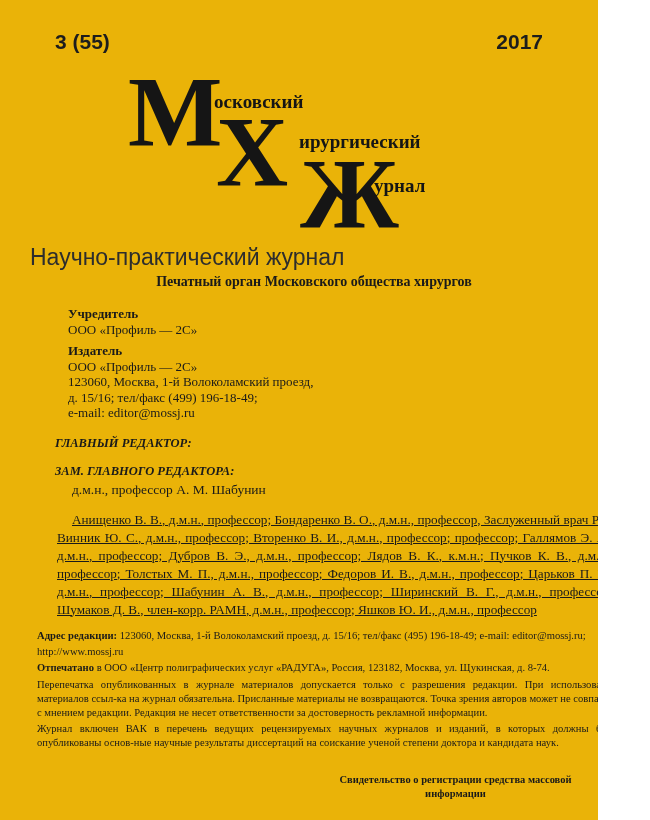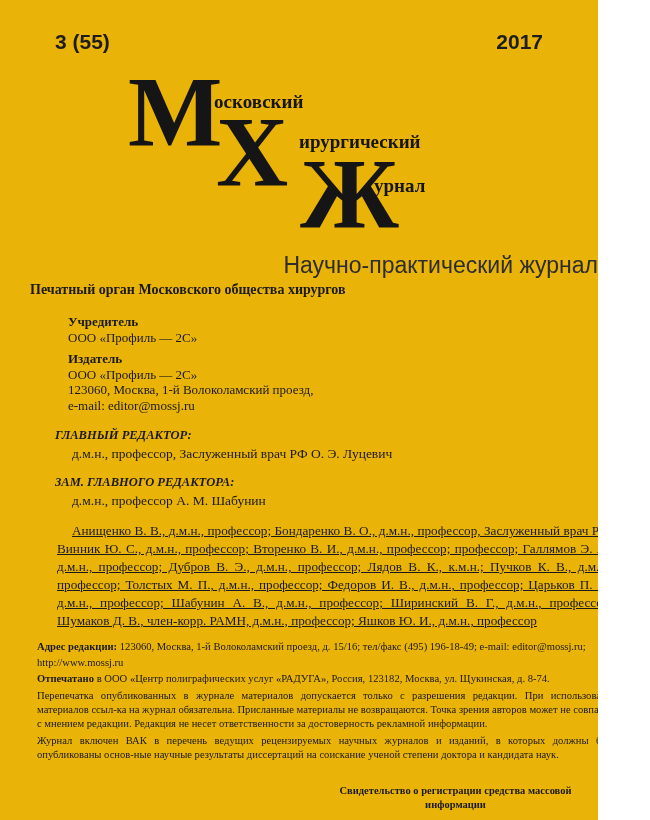--- a/index.html
+++ b/index.html
@@ -26,25 +26,25 @@
     font-family:"Liberation Serif", serif; color:#151515;margin-top:12px;
   }
   .pos-m  { left:128px; top:0; }
   .pos-mw { left:214px; top:8px; }
   .pos-h  { left:216px; top:40px; }
   .pos-hw { left:299px; top:48px; }
   .pos-zh { left:300px; top:82px; }
   .pos-zhw{ left:374px; top:92px; }
   
   .sub1 {
-    margin-top:8px; text-align:right; padding-left:30px;
+    margin-top:0; text-align:left; padding-left:30px;
     font-family:"Liberation Sans", sans-serif; font-size:23px; color:#2d2d2d;
   }
   .sub2 {
-    margin-top:3px; text-align:left; padding-left:30px;
+    margin-top:3px; text-align:center; padding-left:30px;
     font-weight:bold; font-size:14px; color:#1a1a1a;
   }
   
   .founder { margin:16px 0 2px 68px; font-size:13px; line-height:15.5px; }
   .founder .b { font-weight:bold; }
   .founder .gap { height:6px; }
   
   .editors { margin:15px 0 0 55px; }
   .ed-label { font-weight:bold; font-style:italic; font-size:12.5px; }
   .ed-name  { margin-left:17px; margin-top:3px; font-size:13.5px; }
@@ -86,26 +86,26 @@
   <div class="sub1">Научно-практический журнал</div>
   <div class="sub2">Печатный орган Московского общества хирургов</div>
 
   <div class="founder">
     <div class="b">Учредитель</div>
     <div>ООО «Профиль — 2С»</div>
     <div class="gap"></div>
     <div class="b">Издатель</div>
     <div>ООО «Профиль — 2С»</div>
     <div>123060,  Москва,  1-й  Волоколамский  проезд,</div>
+    <div>д. 15/16; тел/факс (499)  196-18-49;</div>
     <div>e-mail: editor@mossj.ru</div>
   </div>
 
   <div class="editors">
     <div class="ed-label">ГЛАВНЫЙ РЕДАКТОР:</div>
-    <div class="ed-name">д.м.н., профессор, Заслуженный врач РФ О. Э. Луцевич</div>
     <div class="ed-block">
       <div class="ed-label">ЗАМ. ГЛАВНОГО РЕДАКТОРА:</div>
       <div class="ed-name">д.м.н., профессор А. М. Шабунин</div>
     </div>
     <div class="ed-block">
       <div class="board-text">Анищенко В. В., д.м.н., профессор; Бондаренко В. О., д.м.н., профессор, Заслуженный врач РФ; Винник Ю. С., д.м.н., профессор; Вторенко В. И., д.м.н., профессор; профессор; Галлямов Э. А., д.м.н., профессор; Дубров В. Э., д.м.н., профессор; Лядов В. К., к.м.н.; Пучков К. В., д.м.н., профессор; Толстых М. П., д.м.н., профессор; Федоров И. В., д.м.н., профессор; Царьков П. В., д.м.н., профессор; Шабунин А. В., д.м.н., профессор; Ширинский В. Г., д.м.н., профессор; Шумаков Д. В., член-корр. РАМН, д.м.н., профессор; Яшков Ю. И., д.м.н., профессор</div>
     </div>
   </div>
 
   <div class="imprint">

